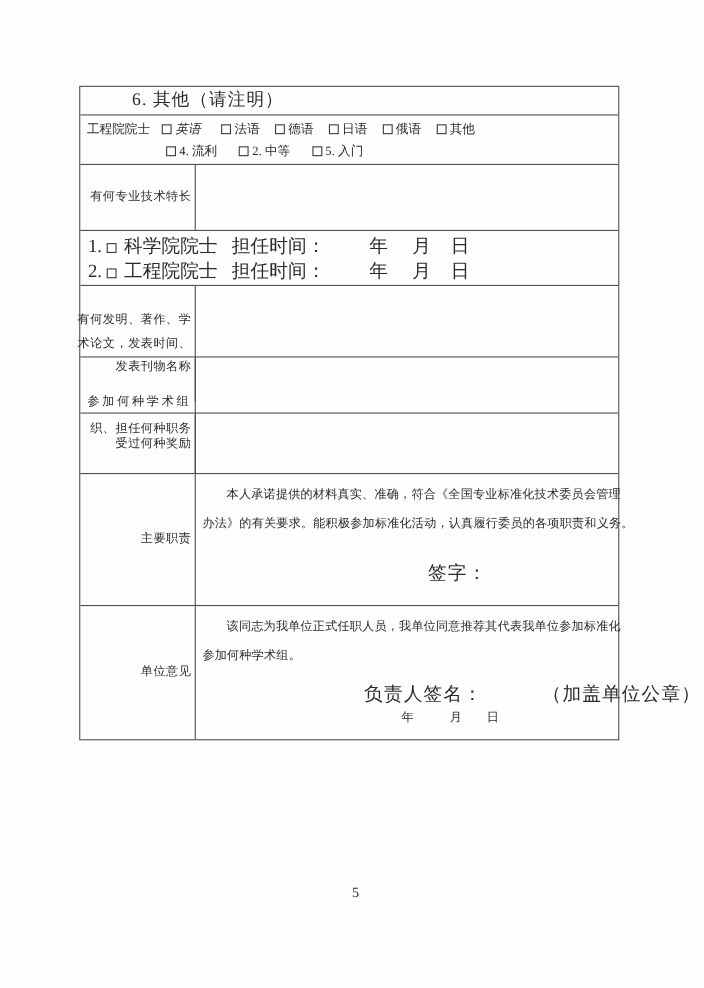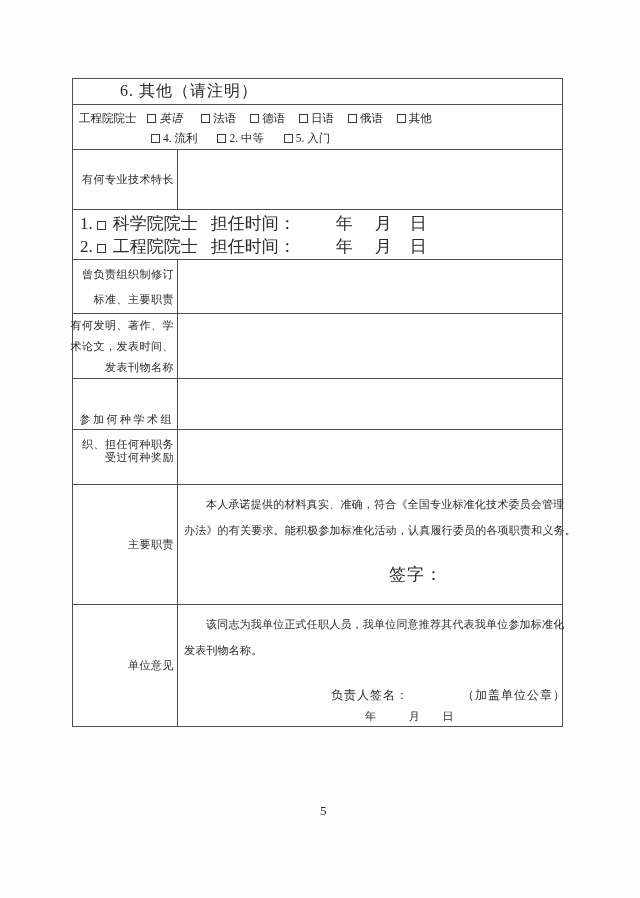--- a/index.html
+++ b/index.html
@@ -36,21 +36,21 @@
   .lbl .ln{white-space:nowrap;}
   .lbl .ln.sp{letter-spacing:2.5px;}
   .cnt{flex:1;box-sizing:border-box;font-size:17px;position:relative;}
 
   
   .h-other{height:25px;}
   .h-lang{height:45px;}
   .h-spec{height:60px;}
   .h-acad{height:50px;}
   .h-std{height:54px;}
-  .h-pub{height:65px;}
+  .h-pub{height:65px;flex-direction:column;}
   .h-org{height:51px;flex-direction:column;}
   .h-awd{height:55px;}
   .h-sig{height:120px;}
   .h-emp{height:122px;}
 
   
   .other-row{line-height:24px;padding-left:47px;font-size:16px;letter-spacing:1px;}
 
   
   .lang-row{padding:3px 0 0 6px;font-size:11.5px;}
@@ -72,21 +72,21 @@
   .acad-time{margin-left:13px;}
   .ymd-y{margin-left:40px;}
   .ymd-m{margin-left:22px;}
   .ymd-d{margin-left:18px;}
 
   
   .stmt{padding:6px 4px 0 6px;font-size:11px;}
   .stmt .sline{line-height:26px;white-space:nowrap;letter-spacing:0.2px;}
   .stmt .sline.ind{text-indent:22px;}
   .sign-label{display:block;margin:20px 0 0 205px;font-size:17px;letter-spacing:1px;}
-  .emp-signline{margin:21px 0 0 0;line-height:22px;white-space:nowrap;font-size:12px;}
+  .emp-signline{margin:11px 0 0 0;line-height:22px;white-space:nowrap;font-size:17px;}
   .emp-sign{margin-left:147px;letter-spacing:1px;}
   .emp-seal{margin-left:50px;letter-spacing:1px;}
   .emp-ymd{line-height:20px;white-space:nowrap;font-size:11px;}
   .emp-y{margin-left:181px;}
   .emp-m{margin-left:30px;}
   .emp-d{margin-left:20px;}
 
   
   .footnote{
     position:absolute;left:82px;top:742px;
@@ -137,27 +137,20 @@
       <div class="cnt acad-cnt">
         <div class="acad-line">
           <span class="acad-num">1.</span><span class="cb"></span><span class="acad-name">科学院院士</span><span class="acad-time">担任时间：</span><span class="ymd-y">年</span><span class="ymd-m">月</span><span class="ymd-d">日</span>
         </div>
         <div class="acad-line">
           <span class="acad-num">2.</span><span class="cb"></span><span class="acad-name">工程院院士</span><span class="acad-time">担任时间：</span><span class="ymd-y">年</span><span class="ymd-m">月</span><span class="ymd-d">日</span>
         </div>
       </div>
     </div>
 
-    <div class="row h-std">
-      <div class="lbl">
-        <span class="ln">曾负责组织制修订</span>
-        <span class="ln">标准、主要职责</span>
-      </div>
-      <div class="cnt"></div>
-    </div>
 
     <div class="row h-pub">
       <div class="lbl" style="line-height:21px;">
         <span class="ln">有何发明、著作、学</span>
         <span class="ln">术论文，发表时间、</span>
         <span class="ln">发表刊物名称</span>
       </div>
       <div class="cnt"></div>
     </div>
 
@@ -186,21 +179,21 @@
         <span class="sign-label">签字：</span>
       </div>
     </div>
 
     <div class="row h-emp">
       <div class="lbl">
         <span class="ln">单位意见</span>
       </div>
       <div class="cnt stmt">
         <div class="sline ind">该同志为我单位正式任职人员，我单位同意推荐其代表我单位参加标准化</div>
-        <div class="sline">发表刊物名称。</div>
+        <div class="sline">参加何种学术组。</div>
         <div class="emp-signline">
           <span class="emp-sign">负责人签名：</span>
           <span class="emp-seal">（加盖单位公章）</span>
         </div>
         <div class="emp-ymd">
           <span class="emp-y">年</span>
           <span class="emp-m">月</span>
           <span class="emp-d">日</span>
         </div>
       </div>

